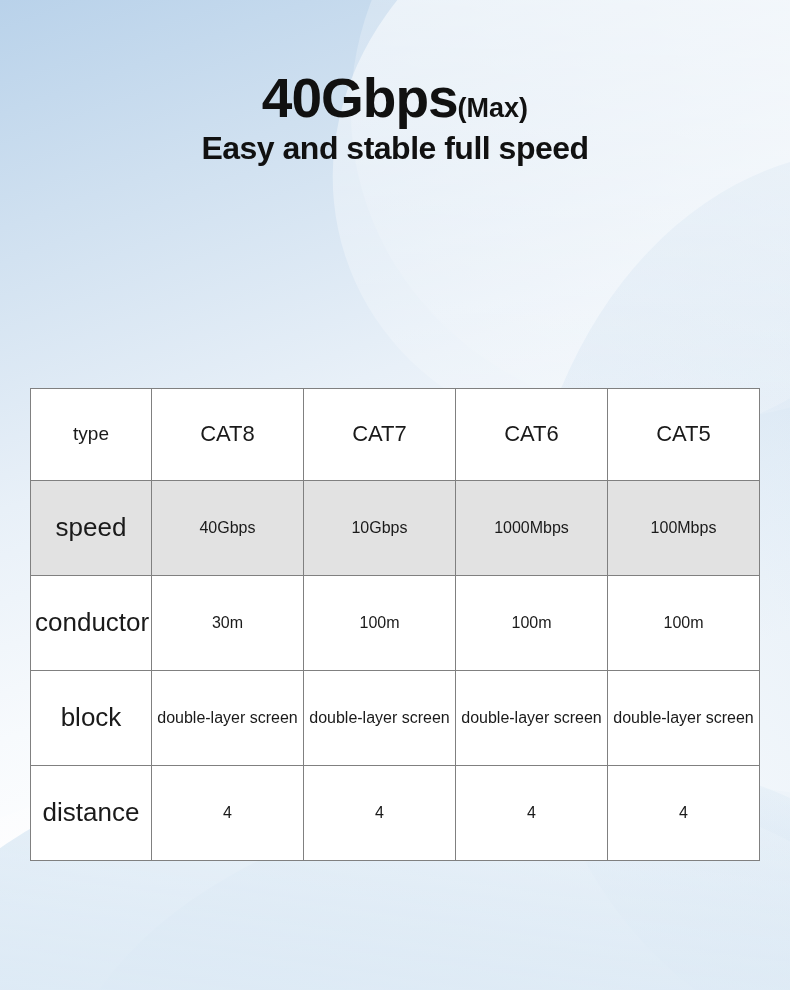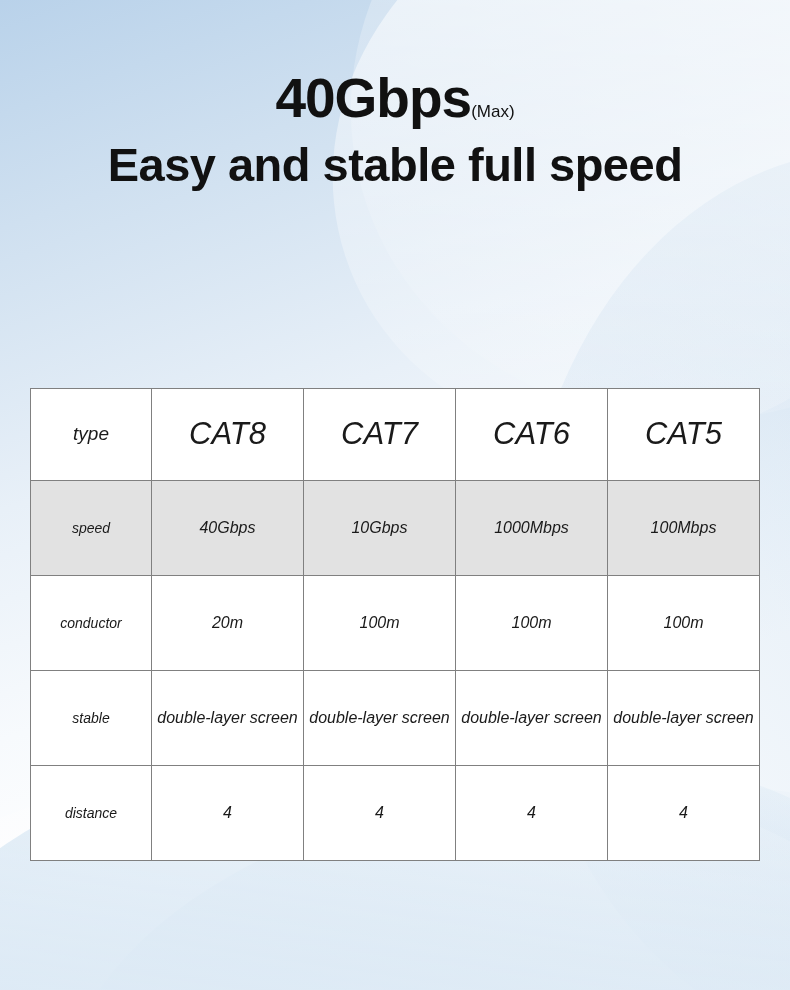--- a/index.html
+++ b/index.html
@@ -88,63 +88,62 @@
     margin-top: 70px;
     color: #111111;
     font-weight: bold;
     line-height: 1.05;
   }
   .headline-1 {
     font-size: 55px;
     letter-spacing: -1px;
   }
   .headline-1 .max {
-    font-size: 17px;
-    font-weight: normal;
+    font-size: 27px;
+    font-weight: bold;
     letter-spacing: 0;
   }
   .headline-2 {
-    font-size: 47px;
-    margin-top: 12px;
+    font-size: 32px;
+    margin-top: 4px;
     letter-spacing: -0.5px;
   }
 
   .table-wrap {
     position: absolute;
     top: 318px;
     left: 30px;
     width: 730px;
-    font-style: italic;
   }
   table.spec {
     border-collapse: collapse;
     width: 730px;
     background: #ffffff;
     table-layout: fixed;
   }
   table.spec td {
     border: 1px solid #808080;
     text-align: center;
     vertical-align: middle;
     color: #1a1a1a;
     padding: 6px 4px;
     line-height: 1.3;
   }
   table.spec tr { height: 95px; }
   table.spec tr.row-head { height: 92px; }
 
   td.label {
     width: 112px;
-    font-size: 14px;
+    font-size: 26px;
   }
   td.val {
     font-size: 16px;
   }
   tr.row-head td.label { font-size: 19px; }
-  tr.row-head td.val { font-size: 31px; }
+  tr.row-head td.val { font-size: 22px; }
 
   tr.shaded td { background: #e2e2e2; }
 
   .ps-note {
     position: absolute;
     top: 915px;
     left: 0;
     width: 790px;
     text-align: center;
     font-size: 17px;
@@ -185,27 +184,27 @@
           </tr>
           <tr class="shaded">
             <td class="label">speed</td>
             <td class="val">40Gbps</td>
             <td class="val">10Gbps</td>
             <td class="val">1000Mbps</td>
             <td class="val">100Mbps</td>
           </tr>
           <tr>
             <td class="label">conductor</td>
-            <td class="val">20m</td>
+            <td class="val">30m</td>
             <td class="val">100m</td>
             <td class="val">100m</td>
             <td class="val">100m</td>
           </tr>
           <tr>
-            <td class="label">stable</td>
+            <td class="label">block</td>
             <td class="val">double-layer screen</td>
             <td class="val">double-layer screen</td>
             <td class="val">double-layer screen</td>
             <td class="val">double-layer screen</td>
           </tr>
           <tr>
             <td class="label">distance</td>
             <td class="val">4</td>
             <td class="val">4</td>
             <td class="val">4</td>

